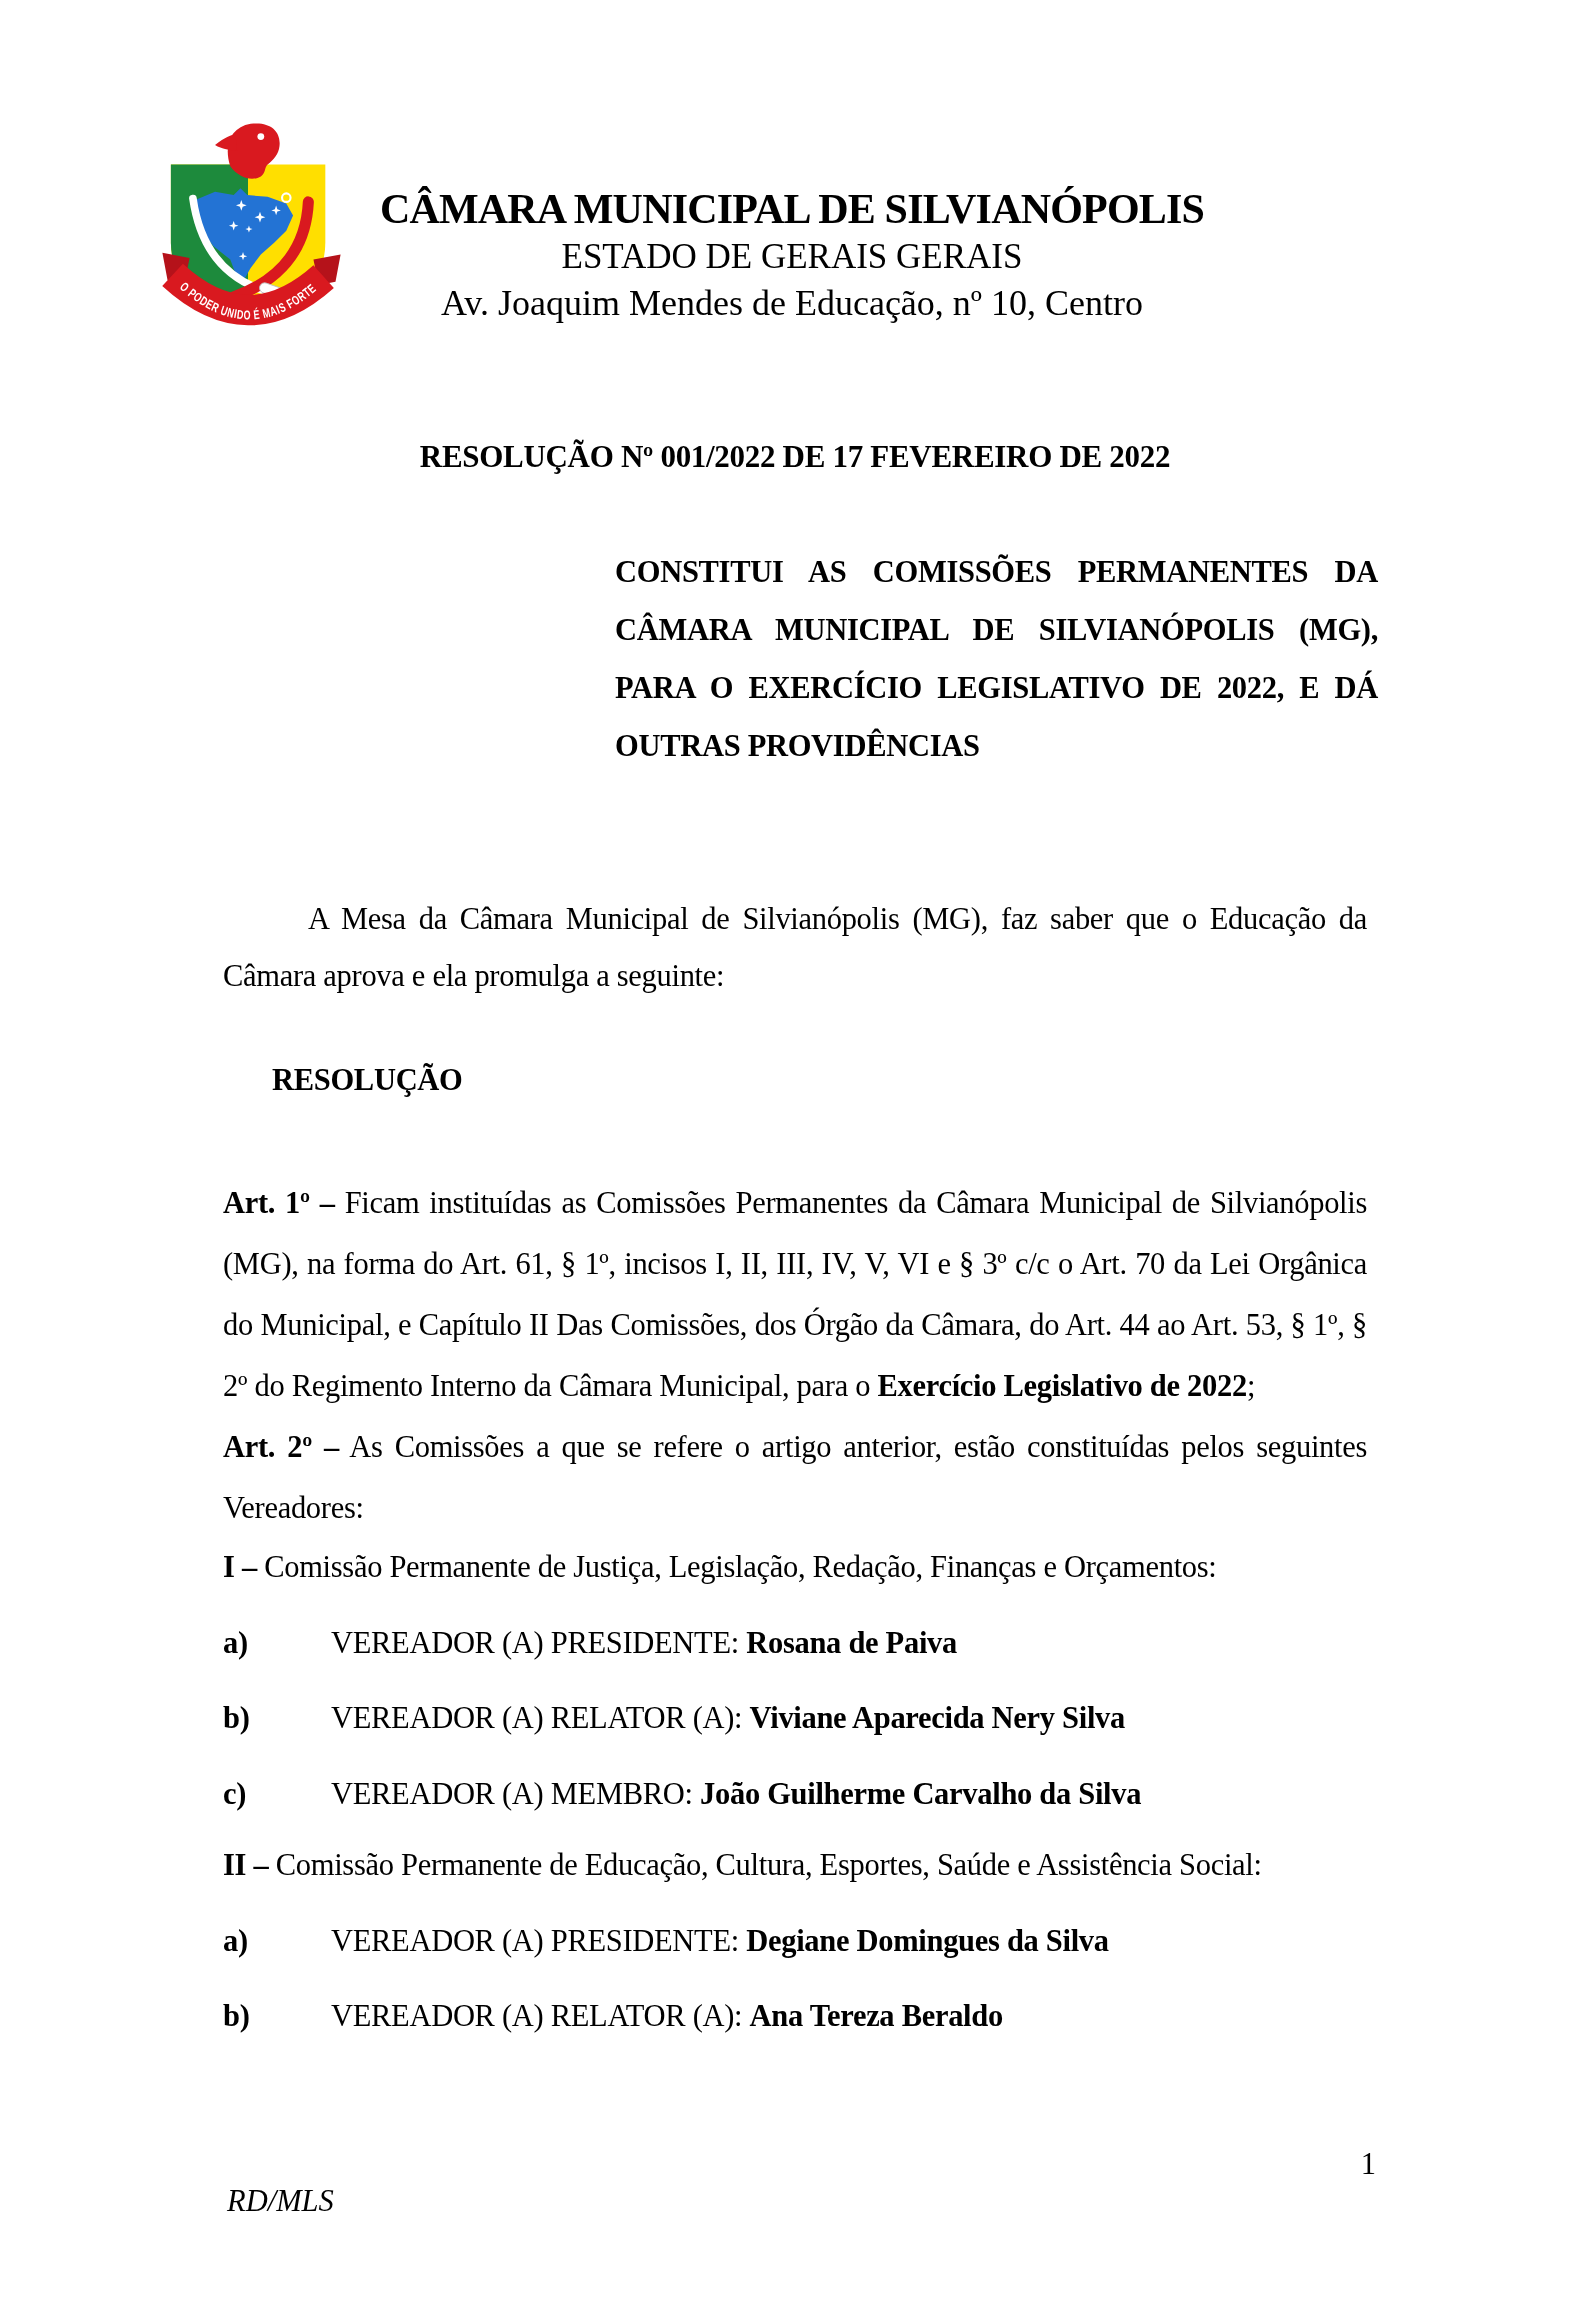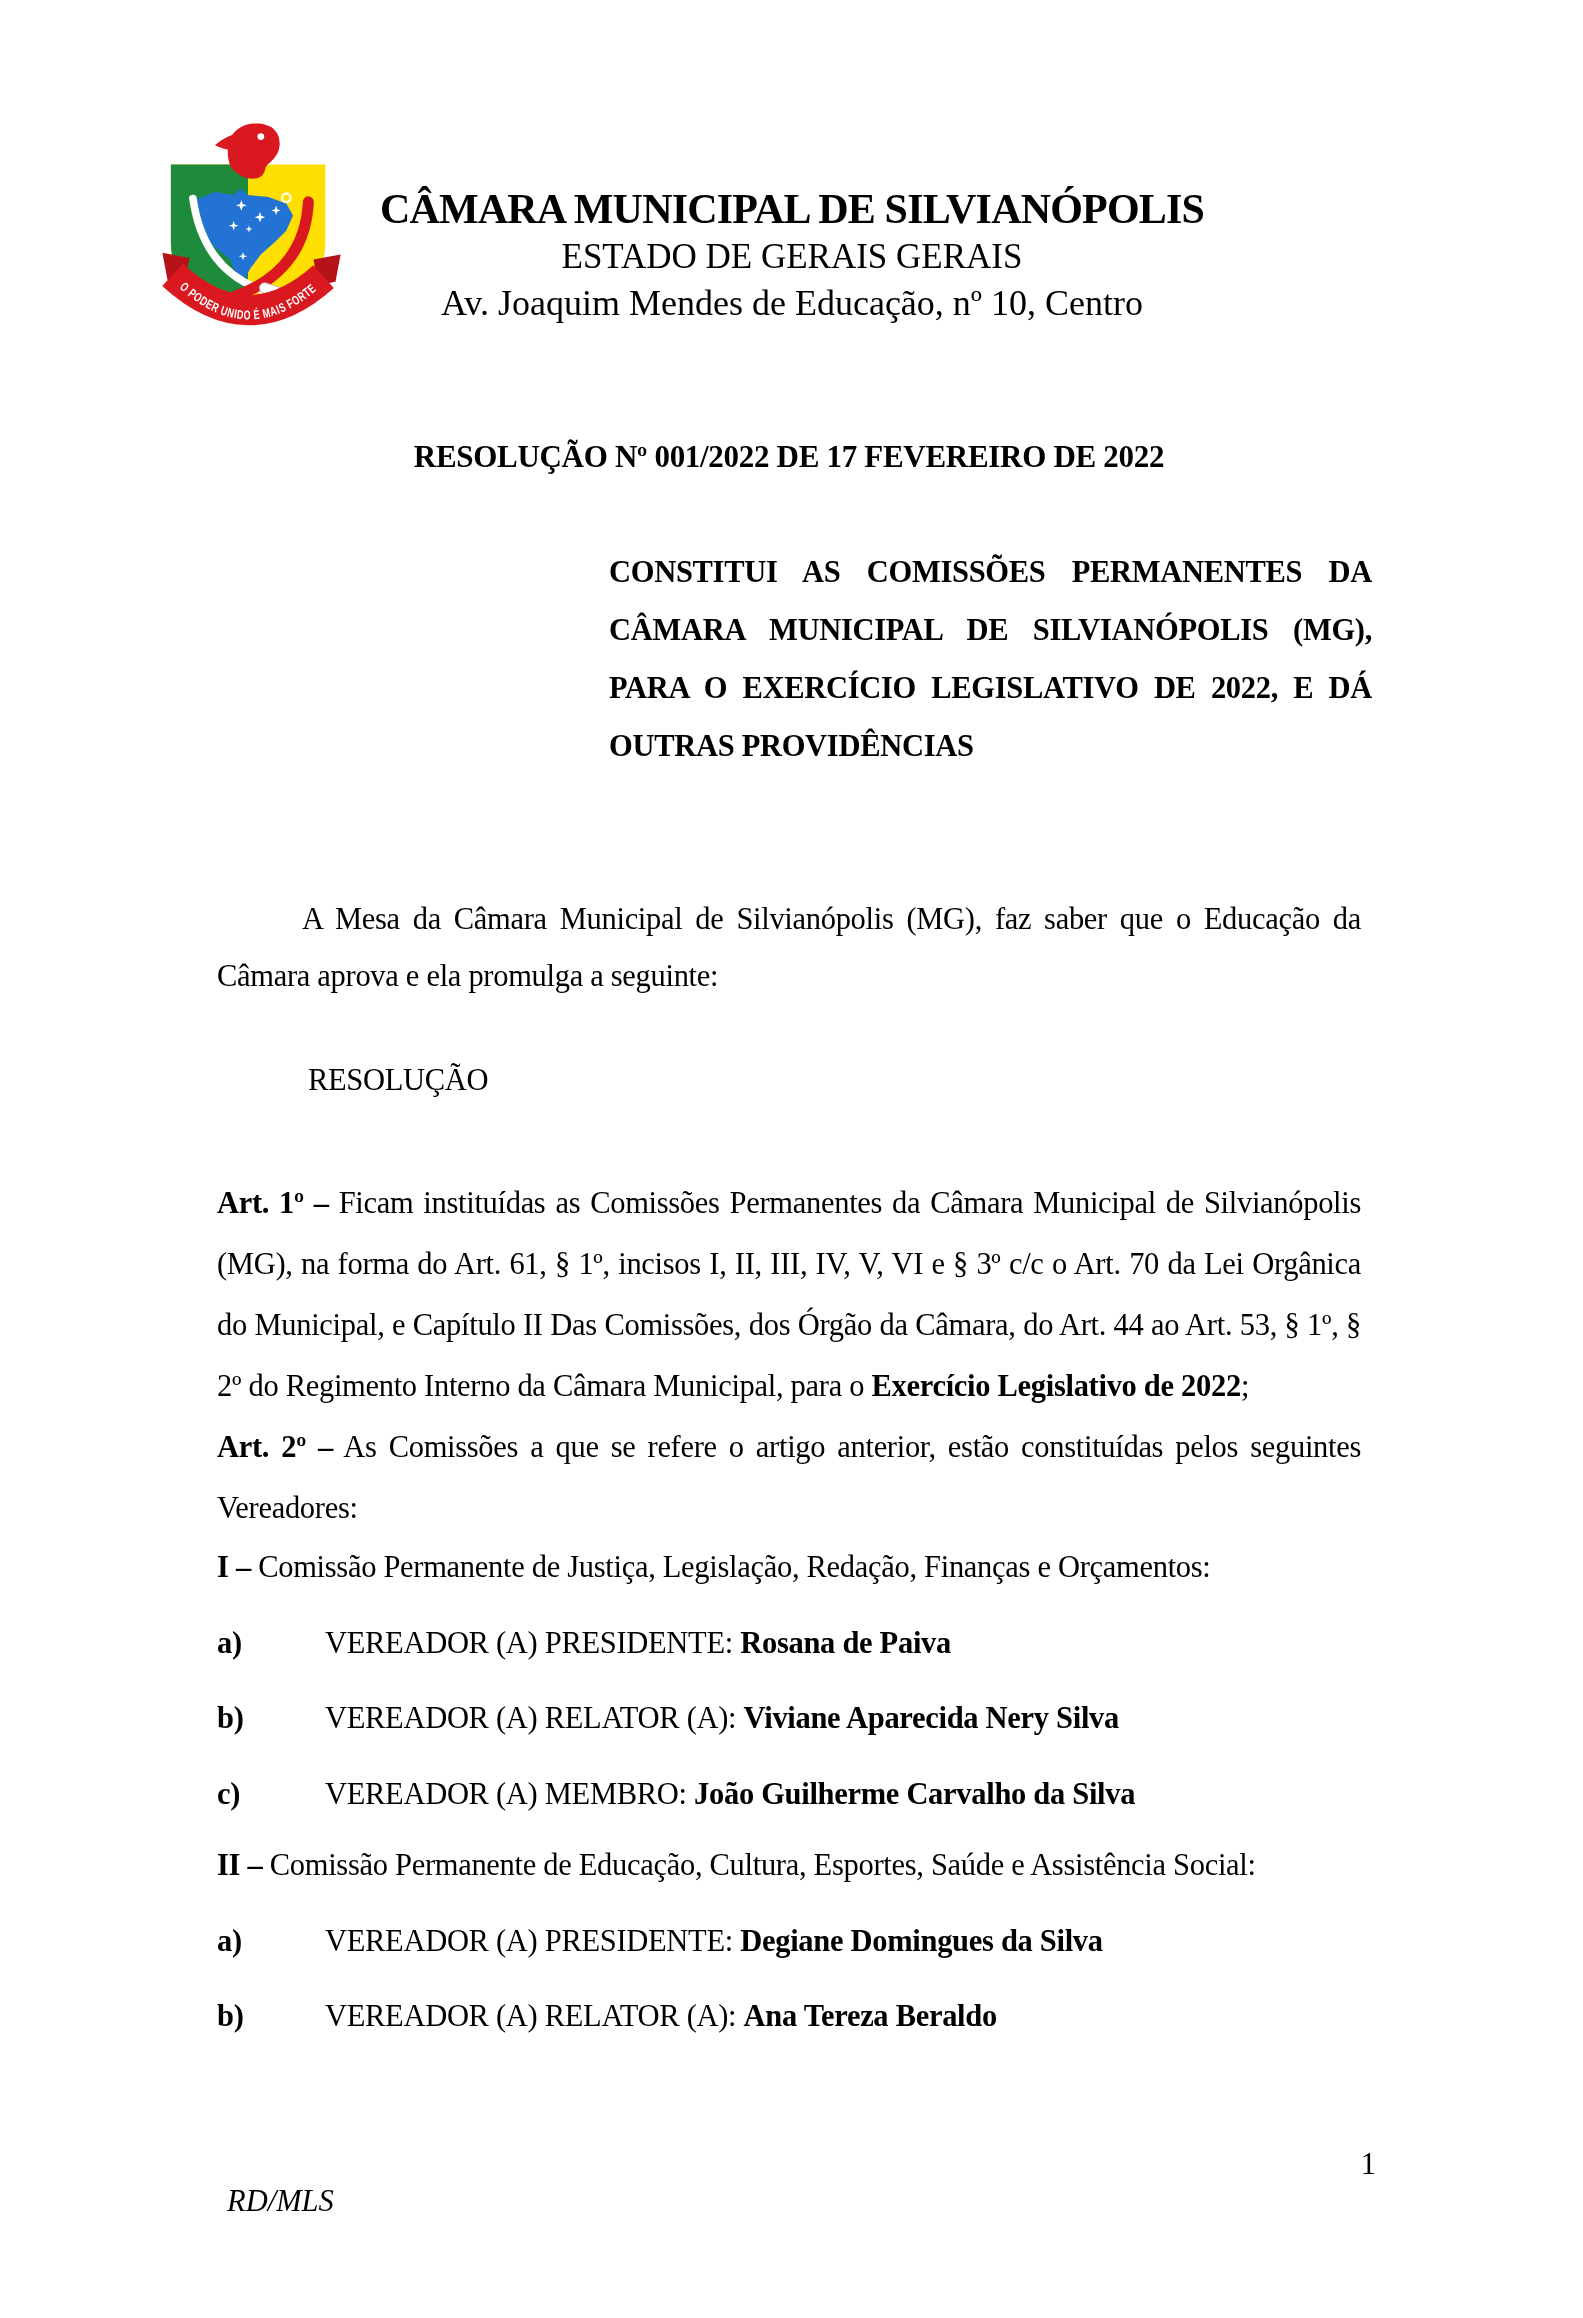--- a/index.html
+++ b/index.html
@@ -8,26 +8,26 @@
     font-family:"Liberation Serif","DejaVu Serif",serif;color:#000;overflow:hidden;
   }
   p{margin:0;}
   
   .logo-wrap{position:absolute;left:159px;top:117px;width:185px;height:219px;}
   .header-text{position:absolute;left:0;right:0;top:185px;text-align:center;}
   .org{font-size:42px;font-weight:bold;letter-spacing:-0.8px;line-height:49px;}
   .state{font-size:35px;line-height:46px;}
   .address{font-size:36px;line-height:46px;}
   
-  .content{position:absolute;left:217px;top:0;width:1144px;font-size:30.5px;letter-spacing:-0.3px;}
+  .content{position:absolute;left:223px;top:0;width:1144px;font-size:30.5px;letter-spacing:-0.3px;}
   .doc-title{margin-top:436px;text-align:center;font-weight:bold;font-size:31px;line-height:41px;}
   .summary{margin:66px 0 0 392px;width:763px;text-align:justify;font-weight:bold;
            font-size:30.5px;line-height:58px;}
   .preamble{margin-top:116px;text-align:justify;text-indent:85px;line-height:57px;}
-  .section-heading{margin-top:47px;margin-left:91px;font-weight:normal;line-height:57px;}
+  .section-heading{margin-top:47px;margin-left:49px;font-weight:bold;line-height:57px;}
   .article{text-align:justify;line-height:61px;}
   .article-1{margin-top:64px;}
   .article-2{margin-top:0;}
   .chead{line-height:57px;}
   .chead-2{margin-top:14.4px;}
   .member{margin-top:18.6px;line-height:57px;white-space:nowrap;}
   .member .letter{display:inline-block;width:108px;font-weight:bold;}
   b{font-weight:bold;}
   
   .page-number{position:absolute;top:2146px;right:208px;font-size:30.5px;line-height:37px;}

